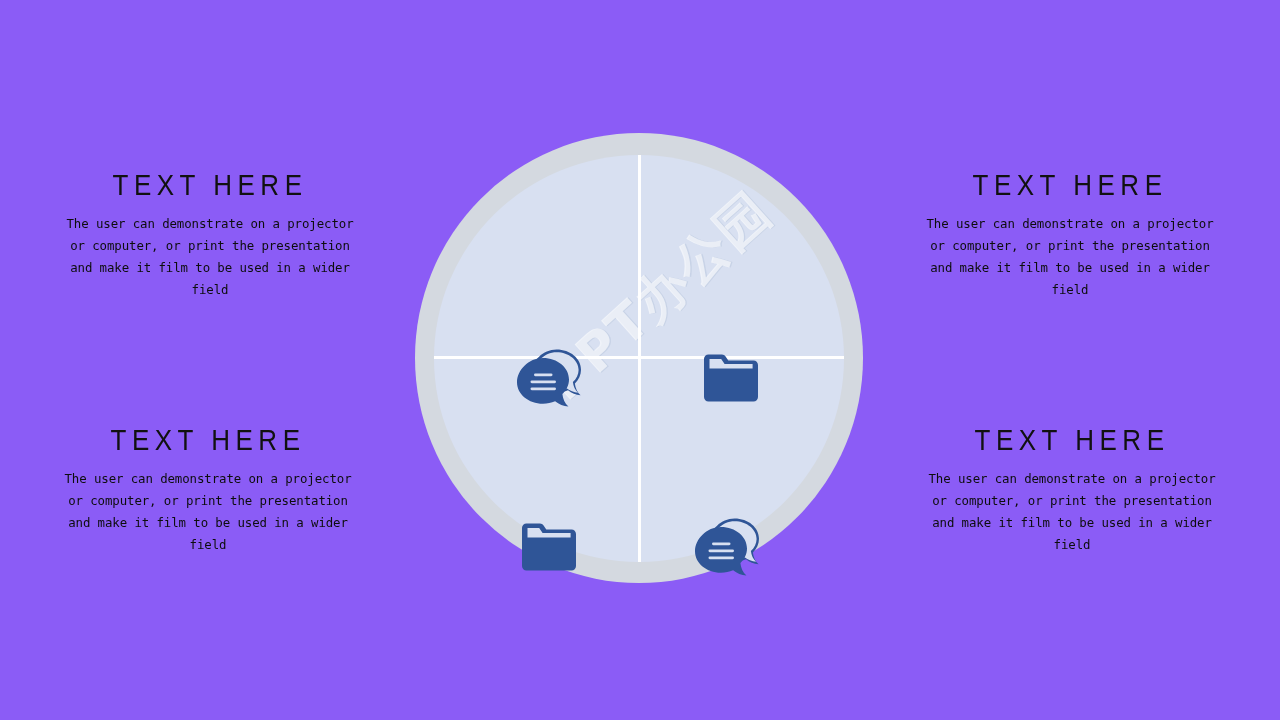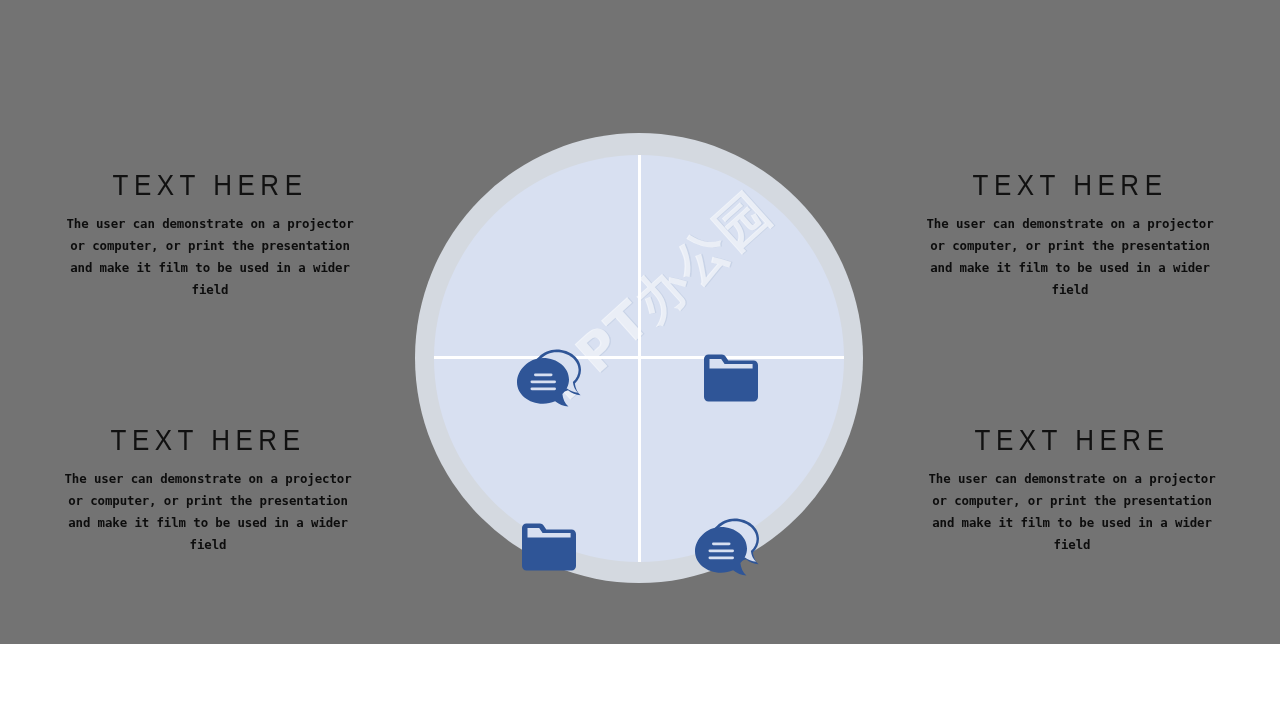--- a/index.html
+++ b/index.html
@@ -10,22 +10,22 @@
     width: 1280px;
     height: 720px;
     background: #ffffff;
     font-family: "DejaVu Sans", sans-serif;
     overflow: hidden;
   }
 
   #slide {
     position: relative;
     width: 1280px;
-    height: 644px;
-    background: #737373;
+    height: 720px;
+    background: #8b5cf6;
   }
 
   
   .diagram {
     position: absolute;
     left: 415px;
     top: 133px;
     width: 448px;
     height: 450px;
   }
@@ -122,21 +122,21 @@
     line-height: 1.1;
     margin: 0 0 16px 0;
     white-space: nowrap;
     transform: scaleY(1.16);
     transform-origin: center top;
   }
 
   .body-text {
     font-family: "DejaVu Sans Mono", monospace;
     font-size: 12.4px;
-    font-weight: bold;
+    font-weight: normal;
     letter-spacing: -0.1px;
     color: #0d0d0d;
     line-height: 22px;
     margin: 0;
     padding: 0 2px;
   }
 </style>
 </head>
 <body>
 

